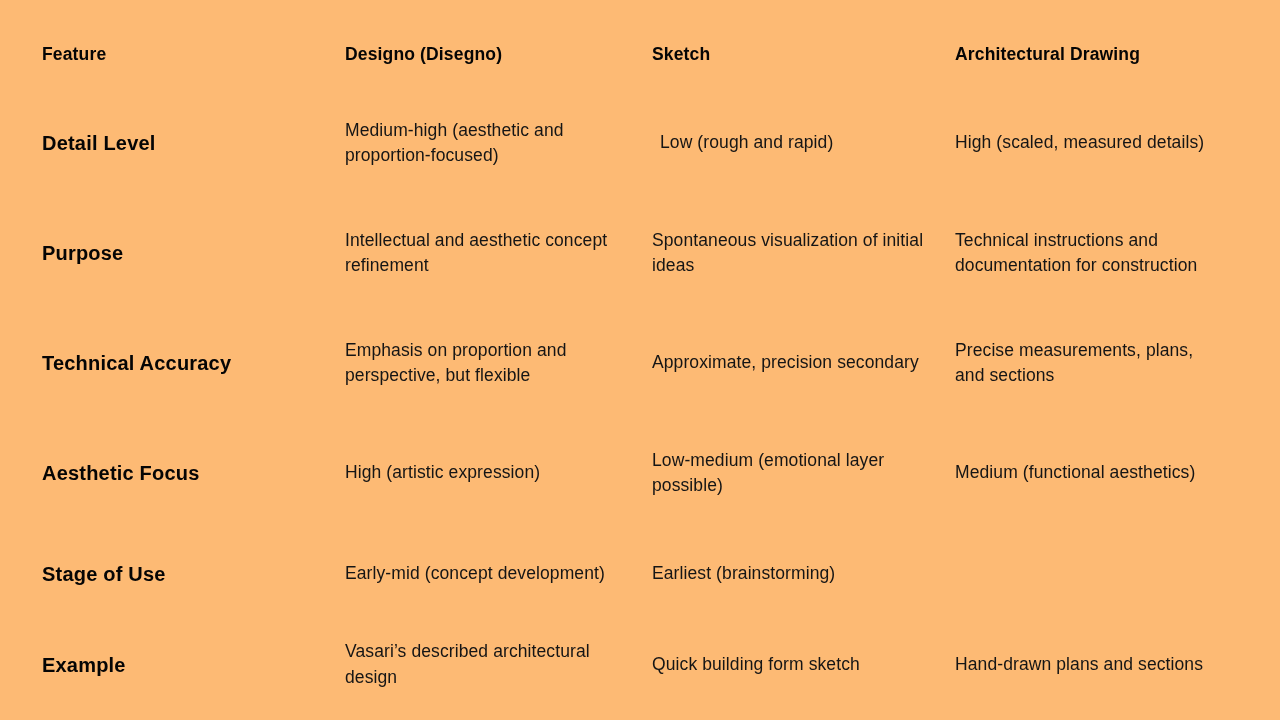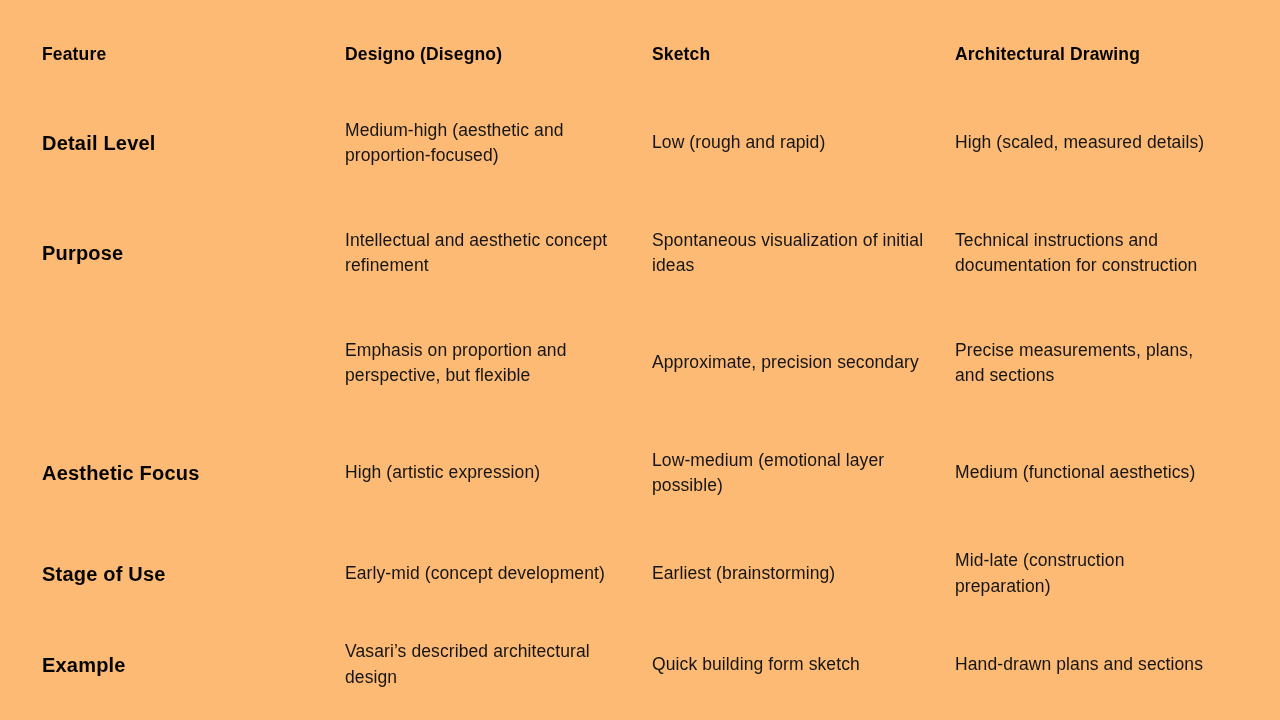--- a/index.html
+++ b/index.html
@@ -84,21 +84,21 @@
       <span class="txt headcol">Architectural Drawing</span>
     </div>
 
     <div class="cell" style="grid-column:1;grid-row:3;"></div>
     <div class="cell" style="grid-column:2;grid-row:3;">
       <span class="rowlabel">Detail Level</span>
     </div>
     <div class="cell" style="grid-column:3;grid-row:3;">
       <span class="txt">Medium-high (aesthetic and proportion-focused)</span>
     </div>
-    <div class="cell" style="grid-column:4;grid-row:3;">
+    <div class="cell" style="grid-column:4;grid-row:3;margin-left:8px;">
       <span class="txt">Low (rough and rapid)</span>
     </div>
     <div class="cell" style="grid-column:5;grid-row:3;">
       <span class="txt">High (scaled, measured details)</span>
     </div>
 
     <div class="cell" style="grid-column:1;grid-row:4;"></div>
     <div class="cell" style="grid-column:2;grid-row:4;">
       <span class="rowlabel">Purpose</span>
     </div>
@@ -106,20 +106,23 @@
       <span class="txt">Intellectual and aesthetic concept refinement</span>
     </div>
     <div class="cell" style="grid-column:4;grid-row:4;">
       <span class="txt">Spontaneous visualization of initial ideas</span>
     </div>
     <div class="cell" style="grid-column:5;grid-row:4;">
       <span class="txt">Technical instructions and documentation for construction</span>
     </div>
 
     <div class="cell" style="grid-column:1;grid-row:5;"></div>
+    <div class="cell" style="grid-column:2;grid-row:5;">
+      <span class="rowlabel">Technical Accuracy</span>
+    </div>
     <div class="cell" style="grid-column:3;grid-row:5;">
       <span class="txt">Emphasis on proportion and perspective, but flexible</span>
     </div>
     <div class="cell" style="grid-column:4;grid-row:5;text-align:right;">
       <span class="txt">Approximate, precision secondary</span>
     </div>
     <div class="cell" style="grid-column:5;grid-row:5;">
       <span class="txt">Precise measurements, plans, and sections</span>
     </div>
 
@@ -140,23 +143,20 @@
     <div class="cell" style="grid-column:1;grid-row:7;"></div>
     <div class="cell" style="grid-column:2;grid-row:7;">
       <span class="rowlabel">Stage of Use</span>
     </div>
     <div class="cell" style="grid-column:3;grid-row:7;">
       <span class="txt">Early-mid (concept development)</span>
     </div>
     <div class="cell" style="grid-column:4;grid-row:7;">
       <span class="txt">Earliest (brainstorming)</span>
     </div>
-    <div class="cell" style="grid-column:5;grid-row:7;">
-      <span class="txt">Mid-late (construction preparation)</span>
-    </div>
 
     <div class="cell" style="grid-column:1;grid-row:8;"></div>
     <div class="cell" style="grid-column:2;grid-row:8;">
       <span class="rowlabel">Example</span>
     </div>
     <div class="cell" style="grid-column:3;grid-row:8;">
       <span class="txt">Vasari’s described architectural design</span>
     </div>
     <div class="cell" style="grid-column:4;grid-row:8;">
       <span class="txt">Quick building form sketch</span>

